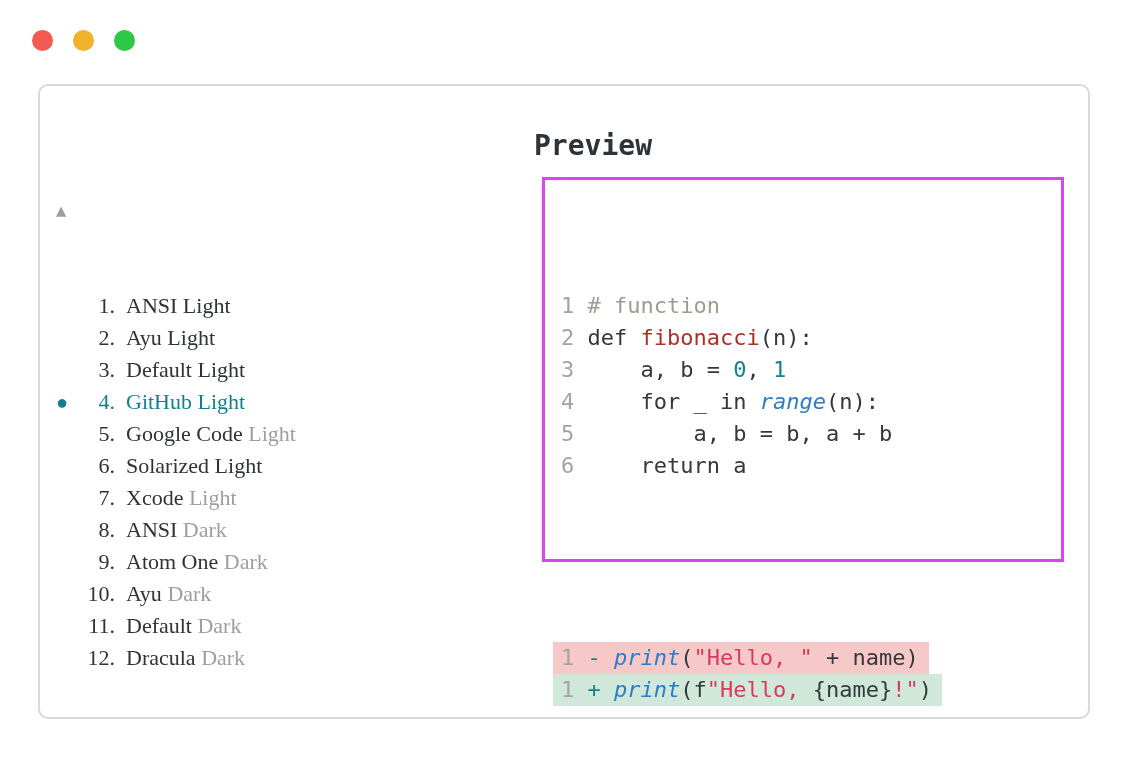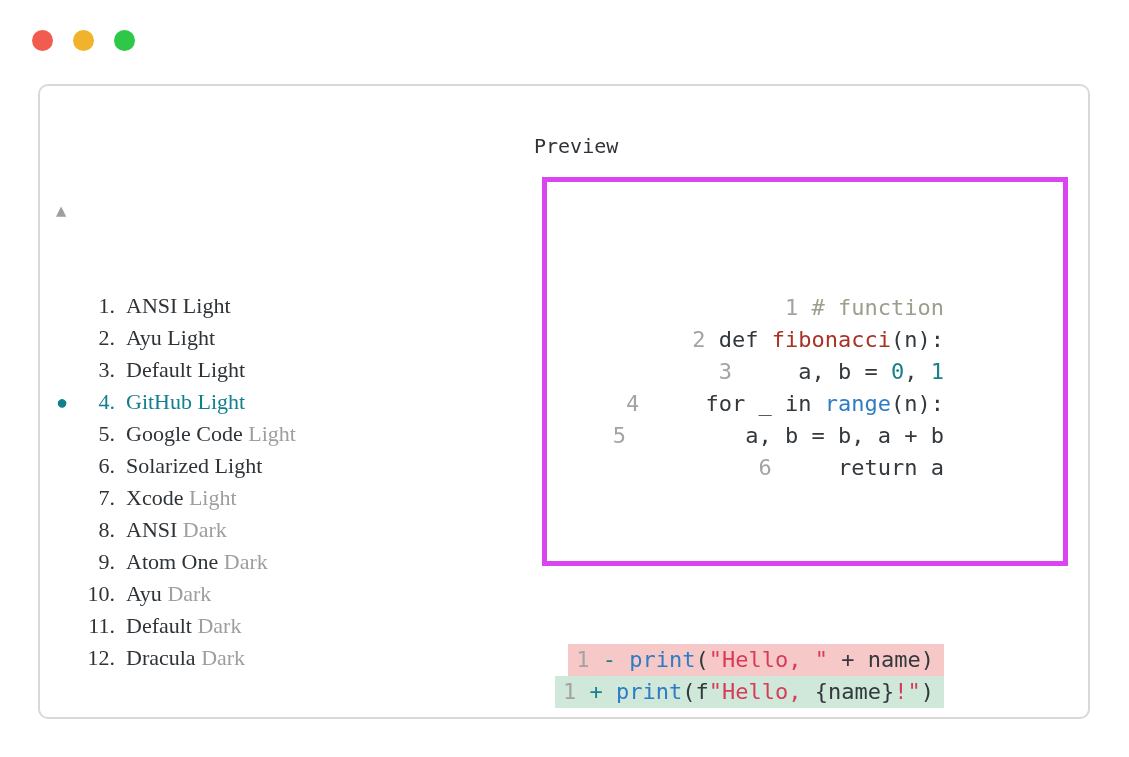--- a/index.html
+++ b/index.html
@@ -65,49 +65,49 @@
   }
   .rname { margin-left: 1ch; }
   .rdim  { color: var(--text-dim, #9e9e9e); }
   .row.selected .rnum,
   .row.selected .rname { color: var(--accent-teal, #12808c); }
 
   .preview-label {
     position: absolute;
     left: 494px;
     top: 44px;
-    font-size: 20px;
+    font-size: 28px;
     line-height: 32px;
     color: var(--text-dark, #2e3338);
+    font-weight: bold;
   }
   .preview-box {
     position: absolute;
     left: 502px;
     top: 91px;
     width: 516px;
     height: 379px;
-    border: 5px solid #d946ef;
+    border: 3px solid #d946ef;
     background: #ffffff;
-    text-align: right;
   }
   .code {
     position: absolute;
     left: 16px;
     top: 46px;
     font-size: 22px;
     line-height: 32px;
   }
   .cline, .dline { height: 32px; line-height: 32px; }
   .code-gap { height: 32px; }
 
   .tok-text    { color: var(--tok-text, #33383d); }
   .tok-linenum { color: var(--tok-linenum, #a3a3a3); }
   .tok-comment { color: var(--tok-comment, #9aa08d); }
   .tok-func    { color: var(--tok-func, #a93226); }
-  .tok-call    { color: var(--tok-call, #2e7cc3); }
+  .tok-call    { color: var(--tok-call, #2e7cc3); font-style: italic; }
   .tok-num     { color: var(--tok-num, #17808c); }
   .tok-string  { color: var(--tok-string, #d93a59); }
   .tok-sign    { color: var(--tok-sign, #17808c); }
 
   .hl {
     display: inline-block;
     height: 32px;
     padding: 0 10px 0 8px;
     margin-left: -8px;
   }

